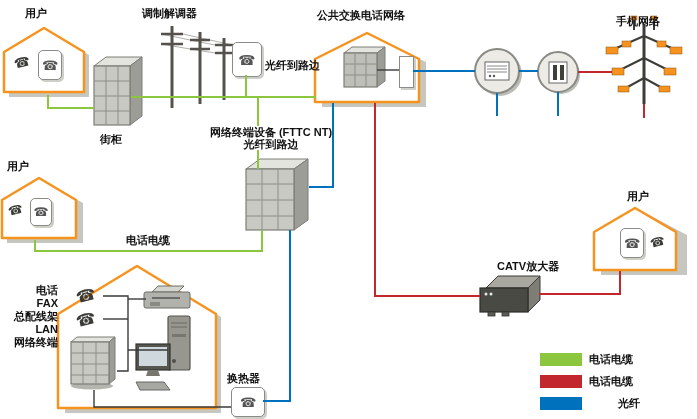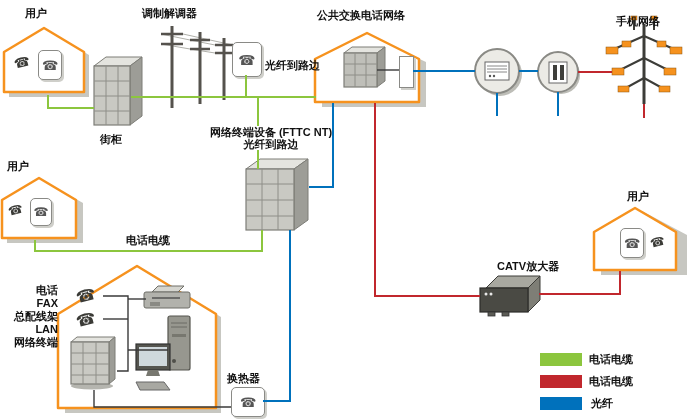--- a/index.html
+++ b/index.html
@@ -286,15 +286,15 @@
   <div class="lbl" style="left:14px;top:284px;line-height:13px">
     <div>电话</div>
     <div>FAX</div>
     <div>总配线架</div>
     <div>LAN</div>
     <div>网络终端</div>
   </div>
   <div class="lbl" style="left:227px;top:371px">换热器</div>
   <div class="lbl" style="left:589px;top:352px">电话电缆</div>
   <div class="lbl" style="left:589px;top:374px">电话电缆</div>
-  <div class="lbl" style="left:591px;top:396px">光纤</div>
+  <div class="lbl" style="left:618px;top:396px">光纤</div>
 
 </div>
 
 </body></html>

